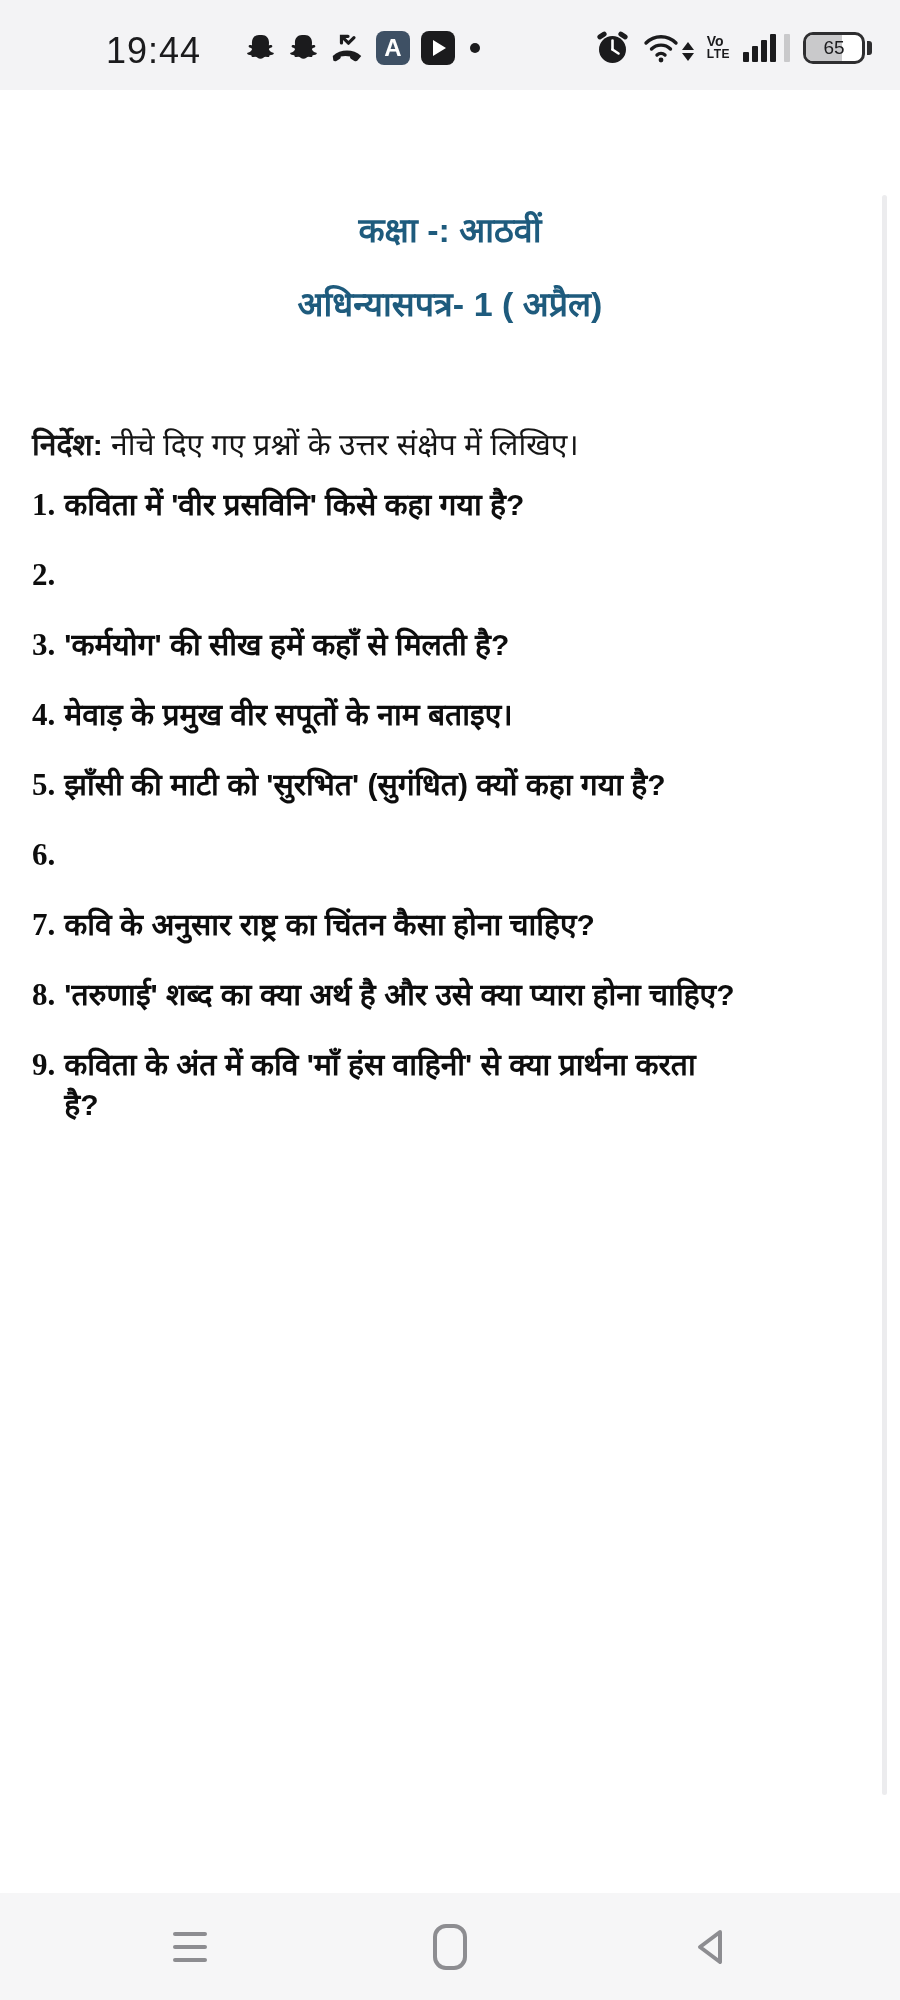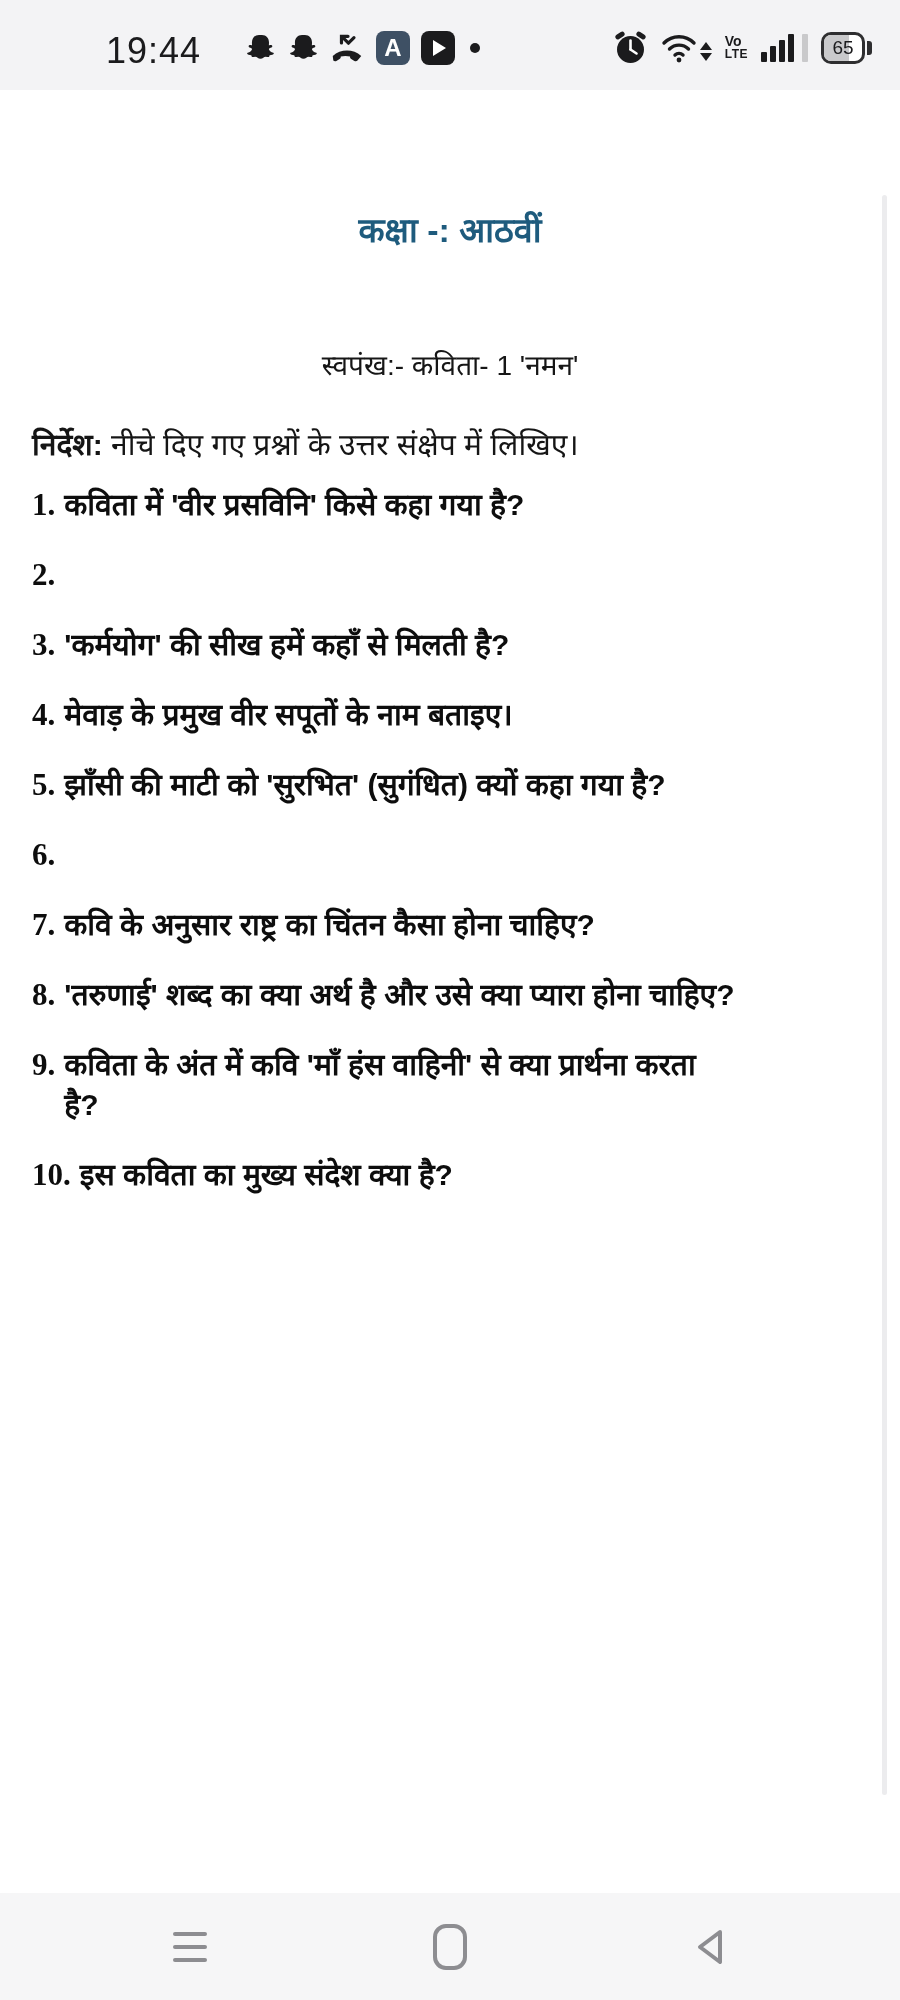--- a/index.html
+++ b/index.html
@@ -24,21 +24,21 @@
   .more-dot{width:10px;height:10px;border-radius:50%;background:var(--icon-dark);margin-left:4px;}
   .wifi-wrap{display:flex;align-items:flex-end;gap:2px;}
   .wifi-arrows{display:flex;flex-direction:column;gap:3px;margin-bottom:3px;}
   .tri-up{width:0;height:0;border-left:6px solid transparent;border-right:6px solid transparent;border-bottom:8px solid var(--icon-dark);}
   .tri-down{width:0;height:0;border-left:6px solid transparent;border-right:6px solid transparent;border-top:8px solid var(--icon-dark);}
   .volte{font-weight:bold;color:var(--icon-dark);line-height:13px;font-size:14px;text-align:left;}
   .volte .l2{font-size:12px;letter-spacing:.5px;}
   .signal{display:flex;align-items:flex-end;gap:3px;}
   .sbar{width:6px;background:var(--icon-dark);border-radius:1px;}
   .sbar.gray{background:var(--batt-fill);margin-left:5px;}
-  .battery{position:relative;width:44px;height:32px;border:3px solid #2e2e30;border-radius:10px;display:flex;align-items:center;justify-content:center;overflow:hidden;background:#fff;}
+  .battery{position:relative;width:62px;height:32px;border:3px solid #2e2e30;border-radius:10px;display:flex;align-items:center;justify-content:center;overflow:hidden;background:#fff;}
   .batt-fill{position:absolute;left:0;top:0;bottom:0;width:65%;background:var(--batt-fill);}
   .batt-num{position:relative;font-size:19px;color:var(--icon-dark);}
   .batt-nub{width:5px;height:14px;background:#2e2e30;border-radius:0 3px 3px 0;margin-left:2px;}
 
   
   .doc{position:absolute;top:90px;left:0;width:764px;height:1803px;background:#fff;}
   .t-center{position:absolute;left:0;width:900px;text-align:center;}
   .doc-title1{top:116px;font-size:34px;font-weight:600;color:var(--title-blue);}
   .doc-title2{top:190px;font-size:34px;font-weight:600;color:var(--title-blue);}
   .doc-subtitle{top:255px;font-size:28px;font-weight:400;color:#161616;}
@@ -122,21 +122,21 @@
             <span class="batt-fill"></span>
             <span class="batt-num">65</span>
           </div>
         <span class="batt-nub"></span>
       </div>
     </div>
   </header>
 
   <main class="doc">
     <div class="t-center doc-title1">कक्षा -: आठवीं</div>
-    <div class="t-center doc-subtitle">स्वपंख:- कविता- 1 'नमन'</div>
+    <div class="t-center doc-title2">अधिन्यासपत्र- 1 ( अप्रैल)</div>
     <p class="instruction"><b>निर्देश:</b><span> नीचे दिए गए प्रश्नों के उत्तर संक्षेप में लिखिए।</span></p>
 
     <div class="questions">
 
         <div class="q-row">
           <span class="q-num">1.</span>
           <span class="q-text">कविता में 'वीर प्रसविनि' किसे कहा गया है?</span>
         </div>
 
         <div class="q-row">
@@ -170,24 +170,20 @@
         <div class="q-row">
           <span class="q-num">8.</span>
           <span class="q-text">'तरुणाई' शब्द का क्या अर्थ है और उसे क्या प्यारा होना चाहिए?</span>
         </div>
 
         <div class="q-row">
           <span class="q-num">9.</span>
           <span class="q-text">कविता के अंत में कवि 'माँ हंस वाहिनी' से क्या प्रार्थना करता है?</span>
         </div>
 
-        <div class="q-row">
-          <span class="q-num">10.</span>
-          <span class="q-text">इस कविता का मुख्य संदेश क्या है?</span>
-        </div>
       </div>
   </main>
 
   <div class="scrollbar"></div>
 
   <nav class="nav-bar">
     <button class="nav-btn">
         <span class="hamburger">
           <span></span>
           <span></span>

